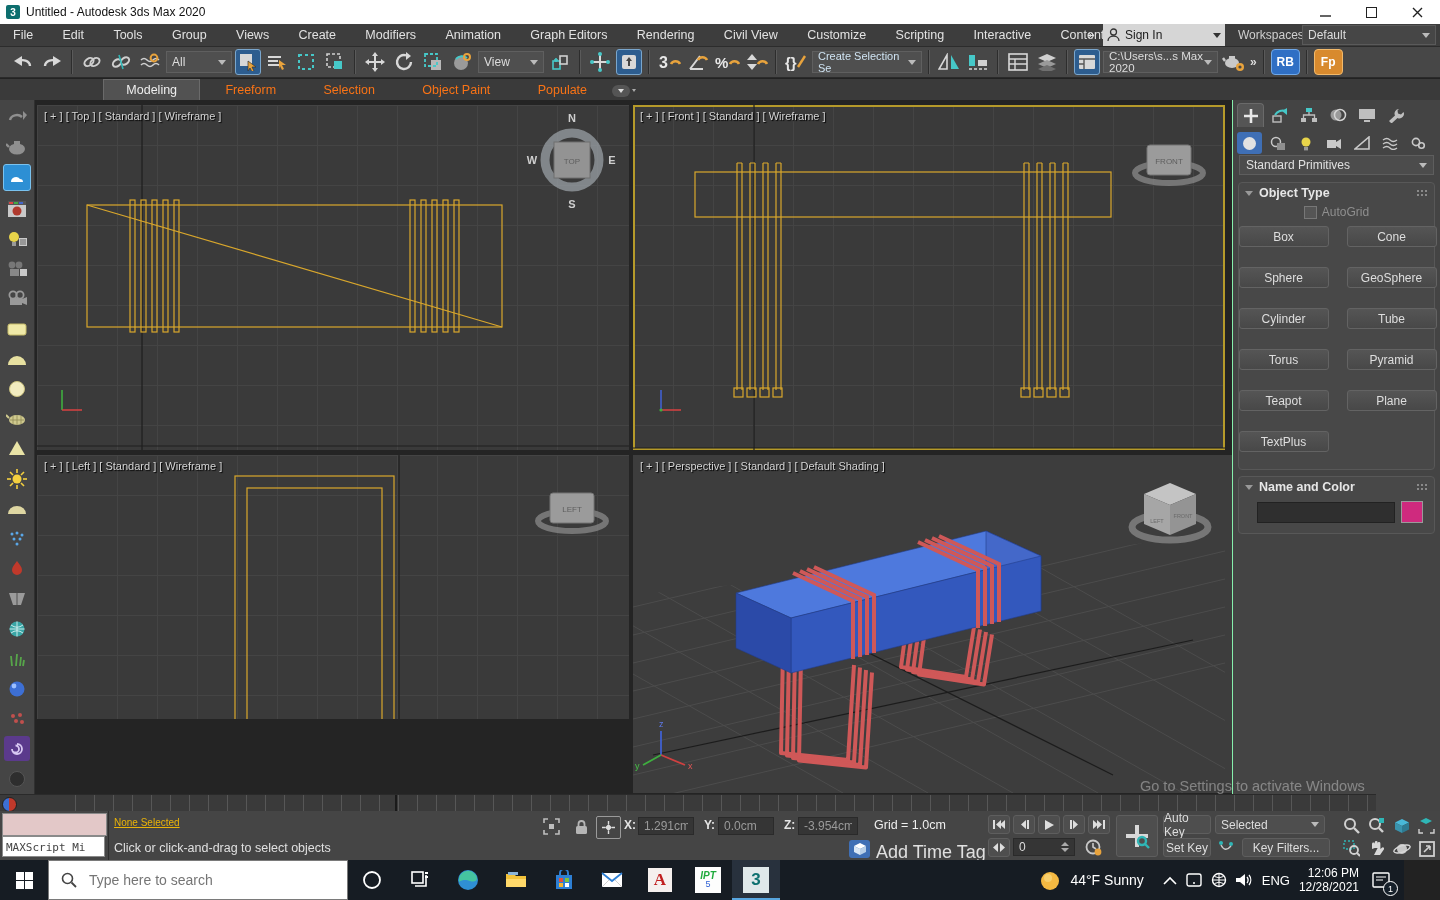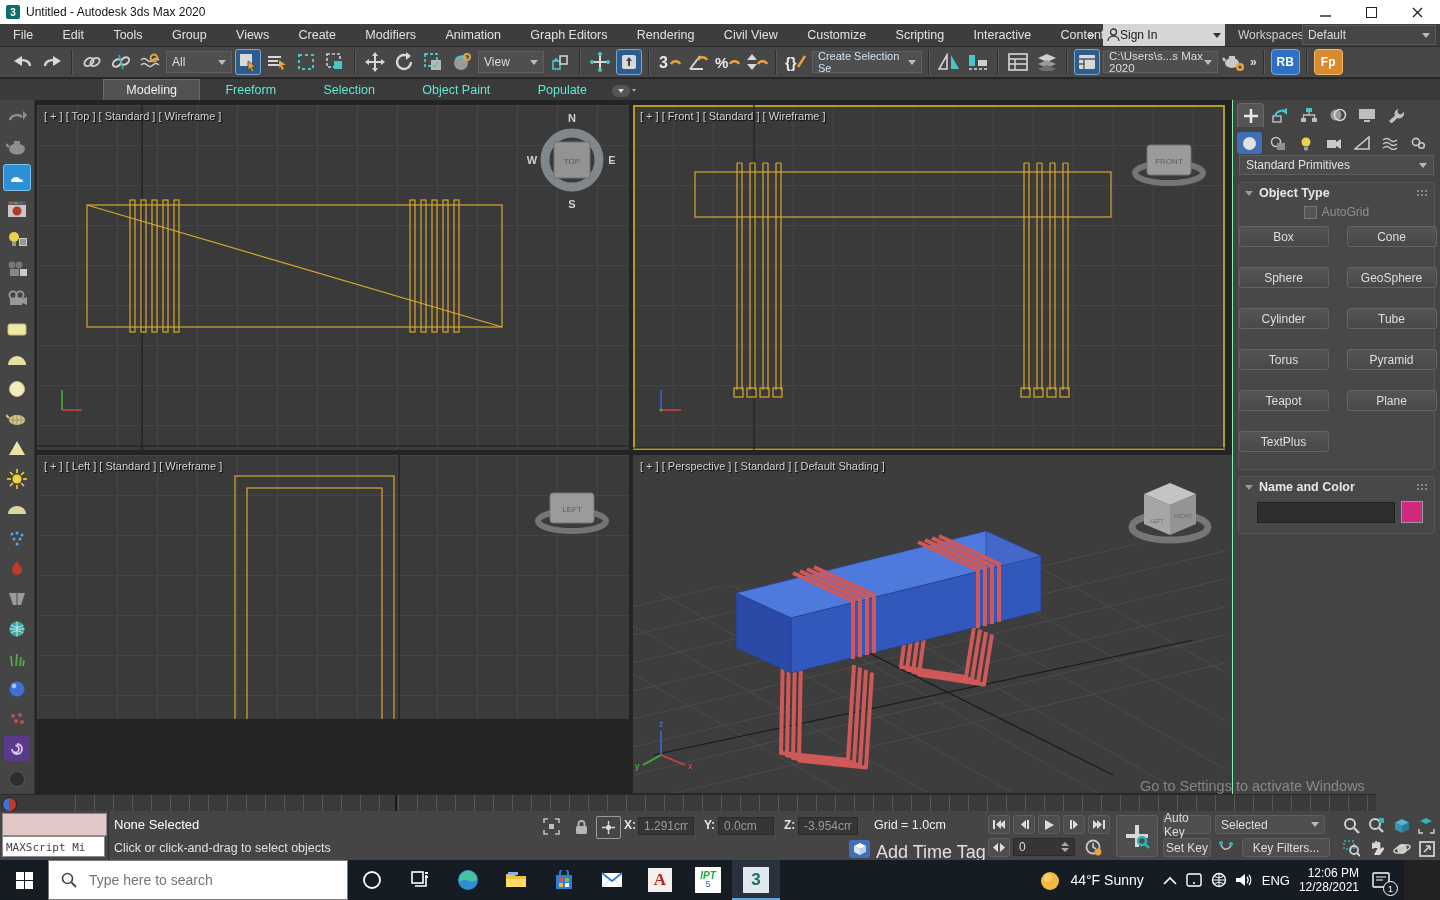--- a/index.html
+++ b/index.html
@@ -13,39 +13,39 @@
             display:flex;align-items:center;}
   #titlebar .applogo{width:14px;height:14px;margin:0 6px 0 6px;background:#0d6e6e;color:#fff;
             font-weight:bold;font-size:10px;display:flex;align-items:center;justify-content:center;border-radius:2px;}
   #titlebar .wbtn{width:46px;height:24px;display:flex;align-items:center;justify-content:center;color:#222;font-size:13px;}
   #titlebar .wbox{width:9px;height:9px;border:1px solid #222;}
   
   #menubar{position:absolute;left:0;top:24px;width:1440px;height:22px;background:#3d3d3d;border-bottom:1px solid #2c2c2c;}
   .menu-item{display:inline-block;padding:0 13px;line-height:22px;color:#e2e2e2;font-size:12.5px;}
   #menu-overflow{position:absolute;left:1088px;top:0;line-height:22px;color:#ddd;}
   #signin{position:absolute;left:1103px;top:0;width:122px;height:22px;background:#d6d6d6;color:#1a1a1a;
-          display:flex;align-items:center;padding:0 4px;box-sizing:border-box;}
+          display:flex;align-items:center;gap:5px;padding:0 4px;box-sizing:border-box;}
   #workspaces-label{position:absolute;left:1238px;top:0;line-height:22px;color:#cfcfcf;}
   #workspace-dd{position:absolute;left:1302px;top:1px;width:134px;height:20px;background:#464646;border:1px solid #5a5a5a;
           display:flex;align-items:center;justify-content:space-between;padding:0 5px;box-sizing:border-box;color:#ddd;}
   .caret{width:0;height:0;border-left:4px solid transparent;border-right:4px solid transparent;border-top:5px solid #bbb;}
   .caret.dark{border-top-color:#333;}
   
   #toolbar{position:absolute;left:0;top:47px;width:1440px;height:31px;background:#474747;border-bottom:1px solid #2a2a2a;
            display:flex;align-items:center;gap:3px;padding-left:10px;box-sizing:border-box;}
   .tico{width:26px;height:26px;display:flex;align-items:center;justify-content:center;flex:0 0 auto;border-radius:3px;}
   .tico.active{background:#2d5d8f;border:1px solid #7aa6cc;box-sizing:border-box;}
   .tsep{width:1px;height:24px;background:#2d2d2d;border-right:1px solid #5a5a5a;margin:0 3px;flex:0 0 auto;}
   .tdd{height:22px;background:#4f4f4f;border:1px solid #5f5f5f;display:flex;align-items:center;justify-content:space-between;
        padding:0 5px;box-sizing:border-box;color:#ddd;flex:0 0 auto;}
   .btn-sq{width:27px;height:24px;border-radius:4px;display:flex;align-items:center;justify-content:center;
        font-weight:bold;color:#fff;flex:0 0 auto;font-size:12px;}
   
   #ribbonbar{position:absolute;left:0;top:79px;width:1440px;height:21px;background:#3a3a3a;border-bottom:1px solid #262626;}
-  .rtab{display:inline-block;padding:0 22px;line-height:20px;color:#5eead4;font-size:12.5px;}
+  .rtab{display:inline-block;padding:0 22px;line-height:20px;color:#f97316;font-size:12.5px;}
   .rtab.active{background:#525252;border:1px solid #6a6a6a;border-bottom:none;color:#eee;}
   
   #leftstrip{position:absolute;left:0;top:100px;width:35px;height:694px;background:#454545;border-right:1px solid #303030;
              display:flex;flex-direction:column;align-items:center;padding-top:4px;box-sizing:border-box;gap:5px;}
   .lico{width:26px;height:25px;border-radius:3px;display:flex;align-items:center;justify-content:center;flex:0 0 auto;}
   
   #vp-area{position:absolute;left:35px;top:100px;width:1197px;height:694px;background:#242424;}
   .viewport{position:absolute;background:#3a3a3a;overflow:hidden;}
   .viewport.gridbg{background-color:#3a3a3a;background-image:linear-gradient(#444 1px,transparent 1px),
       linear-gradient(90deg,#444 1px,transparent 1px);background-size:40px 40px;}
@@ -850,21 +850,21 @@
     <span class="abs" style="left:2px;top:2px;width:13px;height:13px;border-radius:50%;background:linear-gradient(90deg,#3d6fd4 50%,#c0392b 50%);border:1px solid #222;"></span>
     <div id="trackticks"></div>
     <span class="abs" style="left:395px;top:0;width:2px;height:17px;background:#1a1a1a;"></span>
   </div>
 
   <div id="statusbar">
     <div class="abs" style="left:2px;top:2px;width:103px;height:21px;background:#e3c8c8;border:1px solid #8a8a8a;"></div>
     <div class="abs" style="left:2px;top:25px;width:103px;height:21px;background:#ffffff;border:1px solid #8a8a8a;color:#444;
          font-family:'DejaVu Sans Mono',monospace;font-size:11px;line-height:21px;padding-left:3px;box-sizing:border-box;overflow:hidden;white-space:nowrap;">MAXScript Mi</div>
     <div class="abs" style="left:108px;top:0;width:1px;height:49px;background:#2e2e2e;"></div>
-    <div class="abs" style="left:114px;top:6px;color:#ffffff;font-size:13px;">None Selected</div>
+    <div class="abs" style="left:114px;top:6px;color:#eab308;font-size:10px;text-decoration:underline;">None Selected</div>
     <div class="abs" style="left:114px;top:30px;color:#e0e0e0;font-size:12.5px;">Click or click-and-drag to select objects</div>
 
     <span class="abs navico" style="left:540px;top:5px;">
         <svg width="17" height="17">
           <g stroke="#bdbdbd" stroke-width="1.6" fill="none">
             <path d="M1 5V1h4M12 1h4v4M16 12v4h-4M5 16H1v-4"></path>
           </g>
           <rect x="6" y="6" width="5" height="5" fill="#bdbdbd"></rect>
         </svg>
       </span>

